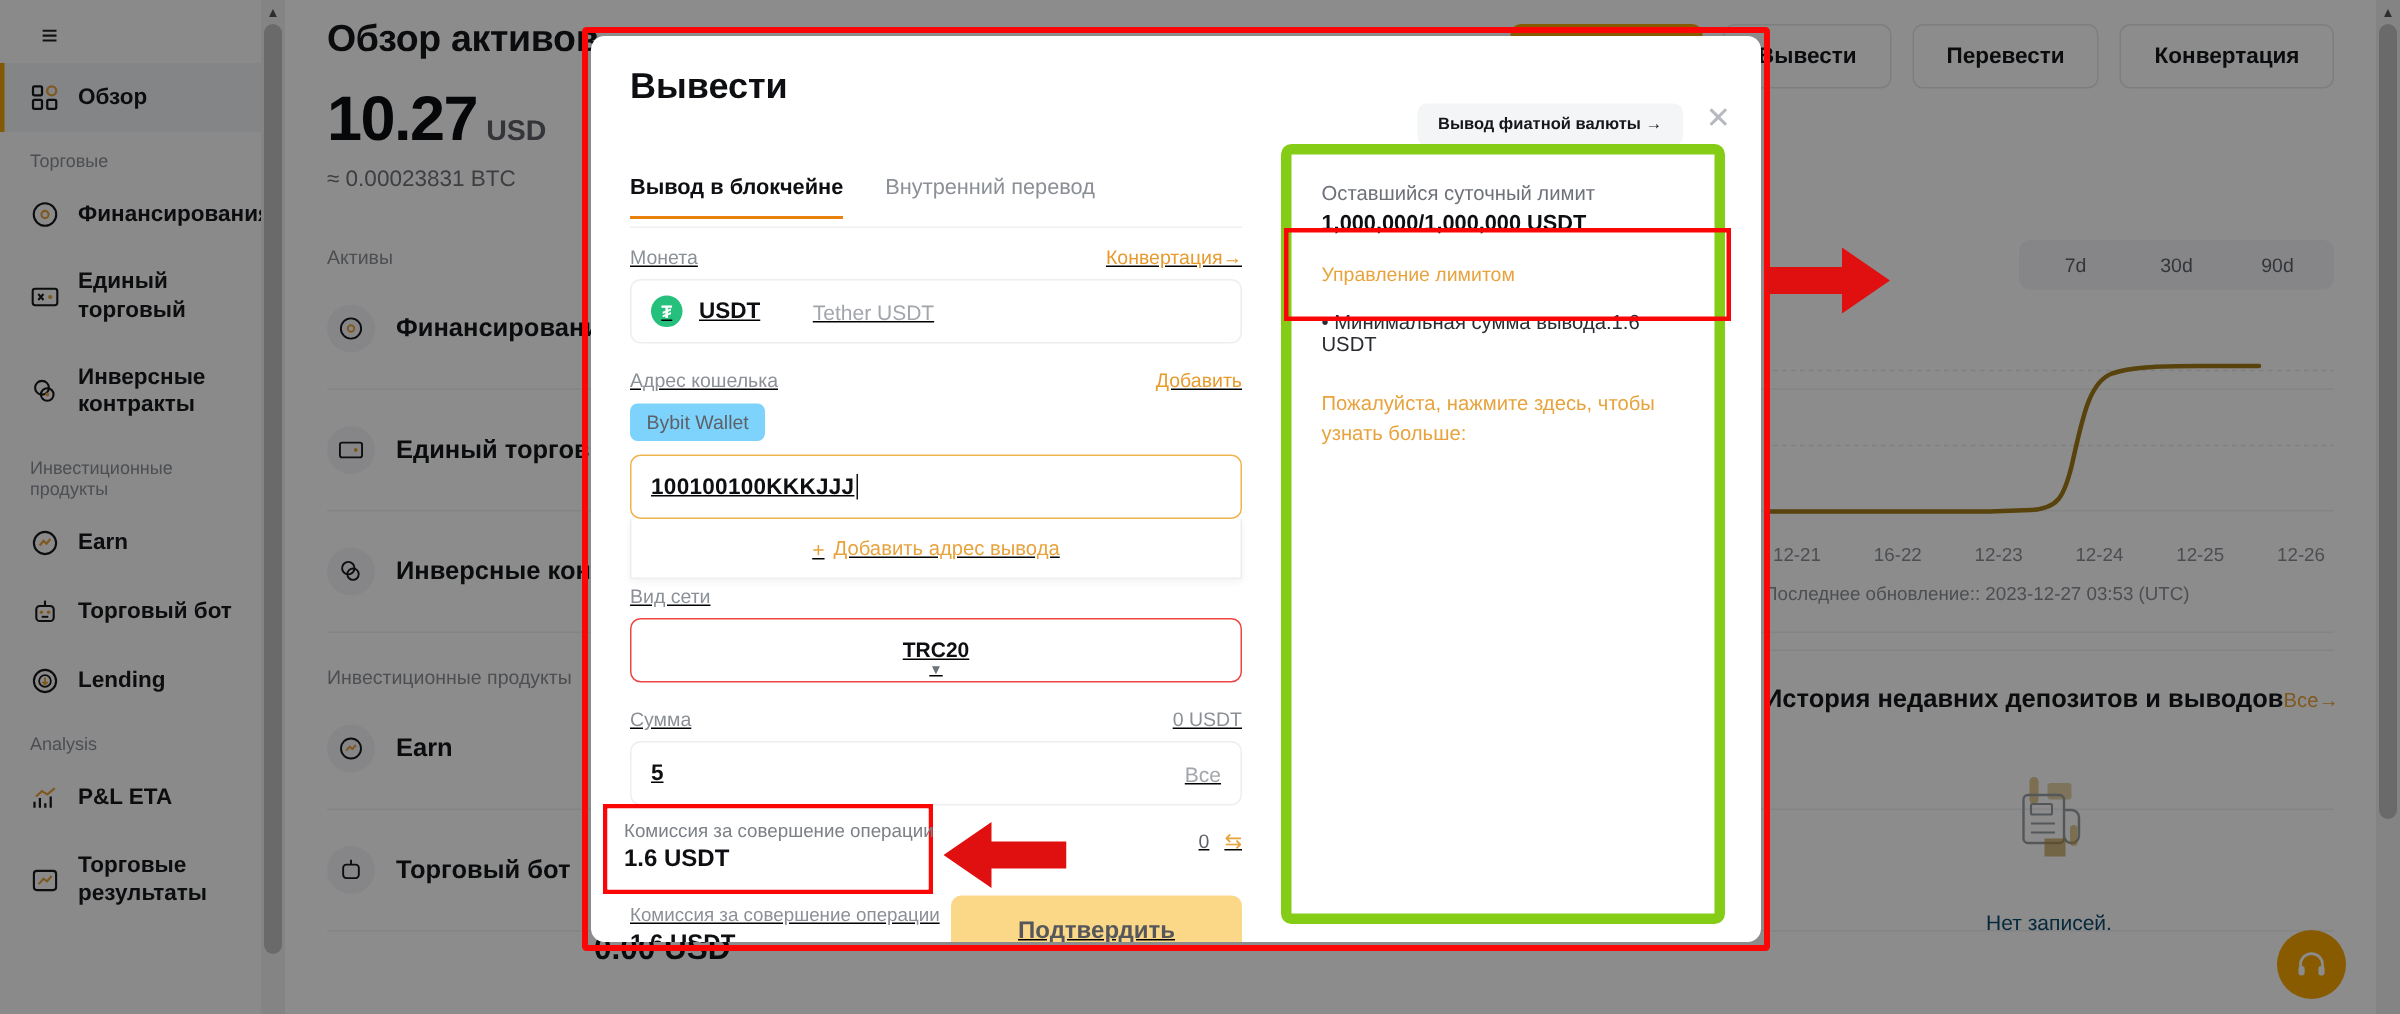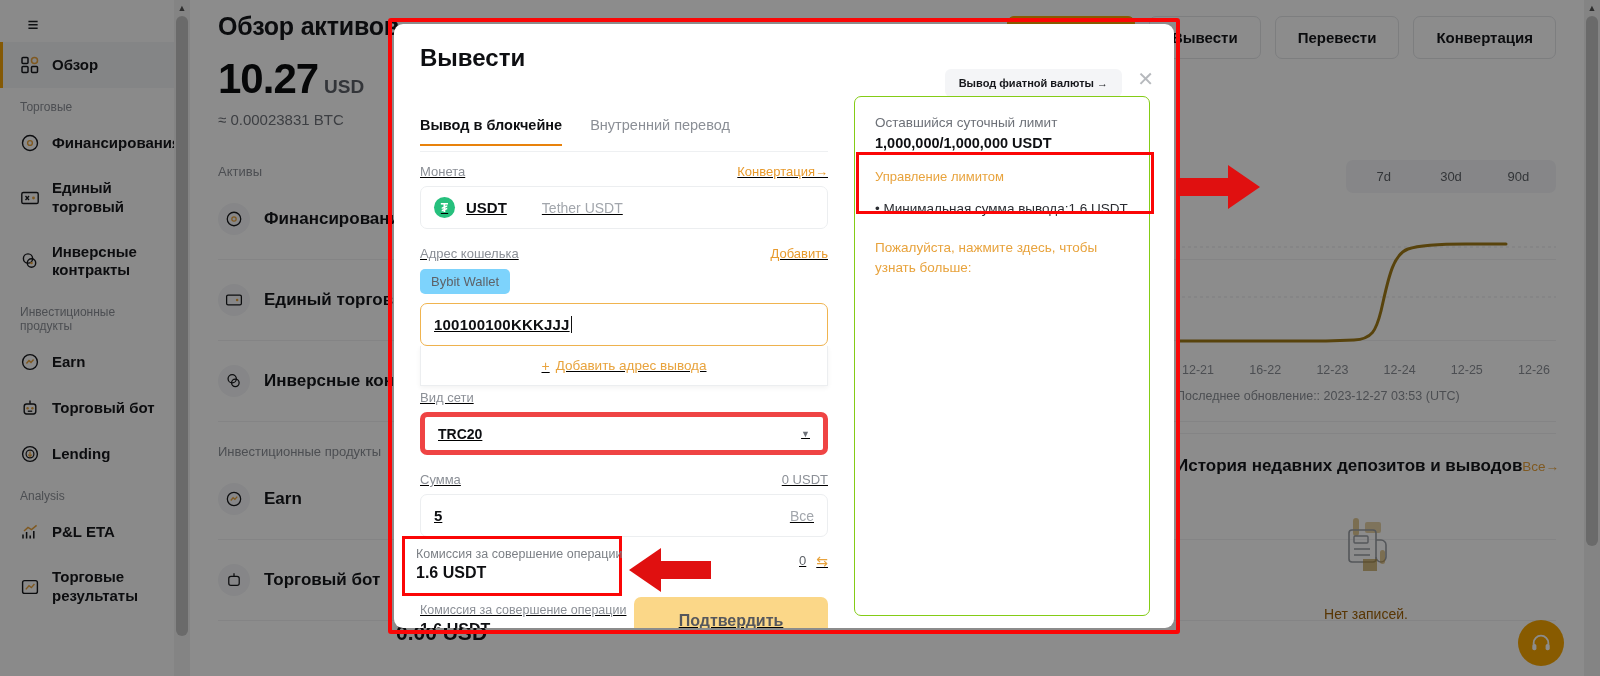--- a/index.html
+++ b/index.html
@@ -84,21 +84,21 @@
     display: flex; justify-content: space-between;
     font-size: 12.5px; color: #8b8f96; margin-top: 2px; padding: 0 6px;
   }
   .chart-upd { font-size: 12.5px; color: #8b8f96; margin-top: 12px; }
   .recent-head {
     display: flex; align-items: baseline; margin-top: 30px; border-top: 1px solid #f0f1f3; padding-top: 22px;
     font-size: 17px; font-weight: bold; color: #14161a; white-space: nowrap;
   }
   .recent-all { font-size: 13.5px; color: #e8a33d; font-weight: normal; margin-left: auto; }
   .empty-wrap { text-align: center; margin-top: 30px; }
-  .empty-txt { font-size: 14px; color: #a16207; margin-top: 10px; }
+  .empty-txt { font-size: 14px; color: #0c4a6e; margin-top: 10px; }
 
   .chat-fab {
     position: absolute; right: 36px; bottom: 10px; width: 46px; height: 46px;
     border-radius: 50%; background: #f7a600; display: flex; align-items: center;
     justify-content: center; color: #fff; font-size: 22px;
   }
 
   
   .scroll-track { position: absolute; top: 0; bottom: 0; width: 16px; background: #f1f1f1; }
   .scroll-track.inner { left: 174px; }
@@ -159,23 +159,23 @@
   .caret { display: inline-block; width: 1px; height: 17px; background: #111; margin-left: 1px; }
   .addr-drop {
     border: 1px solid #eceef0; border-top: none; background: #fff;
     height: 40px; display: flex; align-items: center; justify-content: center;
     font-size: 13.5px; color: #e8a33d; box-shadow: 0 2px 5px rgba(0,0,0,.05);
   }
   .addr-drop .plus { margin-right: 6px; font-size: 14px; }
 
   .net-label { margin-top: 4px; font-size: 13px; color: #8b8f96; }
   .select-box {
-    margin-top: 7px; border: 5px solid #ef4444; border-radius: 7px; height: 43px;
-    display: flex; align-items: center; justify-content: space-between; padding: 0 13px;
-    font-size: 14px; font-weight: bold; color: #0e0f12;
+    margin-top: 7px; border: 1px solid #ef4444; border-radius: 7px; height: 43px;
+    display: flex; align-items: center; justify-content: space-between; padding: 12px 13px;
+    font-size: 14px; font-weight: bold; color: #0e0f12; flex-direction: column;
   }
   .caret-down { color: #6d7178; font-size: 9px; }
 
   .sum-row { margin-top: 17px; }
   .amount-box {
     margin-top: 7px; border: 1px solid #eceef0; border-radius: 7px; height: 43px;
     display: flex; align-items: center; justify-content: space-between; padding: 0 13px;
   }
   .amount-val { font-size: 15px; font-weight: bold; color: #0e0f12; }
   .amount-all { font-size: 14px; color: #a2a6ac; }
@@ -196,21 +196,21 @@
   .fee-val { font-size: 16px; font-weight: bold; color: #0e0f12; margin-top: 4px; }
   .confirm-btn {
     margin-left: 9px; flex: 1; height: 47px; background: #fbd788; border-radius: 7px;
     display: flex; align-items: center; justify-content: center;
     font-size: 16px; font-weight: bold; color: #55575c;
   }
 
   
   .right-col {
     position: absolute; left: 854px; top: 96px; width: 296px; height: 520px;
-    border: 1px solid #84cc16; border-radius: 7px; background: #fff; z-index: 31;
+    border: 7px solid #84cc16; border-radius: 7px; background: #fff; z-index: 31;
   }
   .rc-pad { padding: 18px 20px 0 20px; }
   .rc-label { font-size: 13.5px; color: #6d7178; }
   .rc-value { font-size: 14.5px; font-weight: bold; color: #0e0f12; margin-top: 5px; }
   .rc-manage { font-size: 13px; color: #e8a33d; margin-top: 18px; }
   .rc-min { font-size: 13.5px; color: #2a2c31; margin-top: 17px; }
   .rc-note { font-size: 13.5px; color: #e8a33d; margin-top: 22px; line-height: 1.5; }
 
   
   .anno-box { position: absolute; border: 3px solid #fb0606; z-index: 60; pointer-events: none; }

